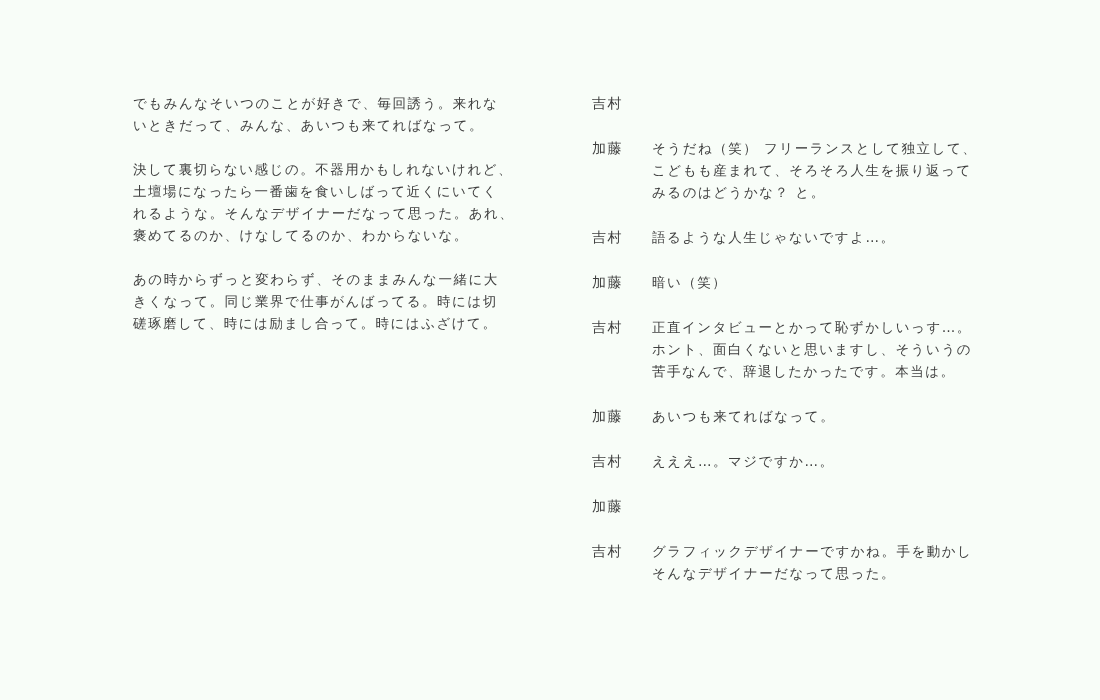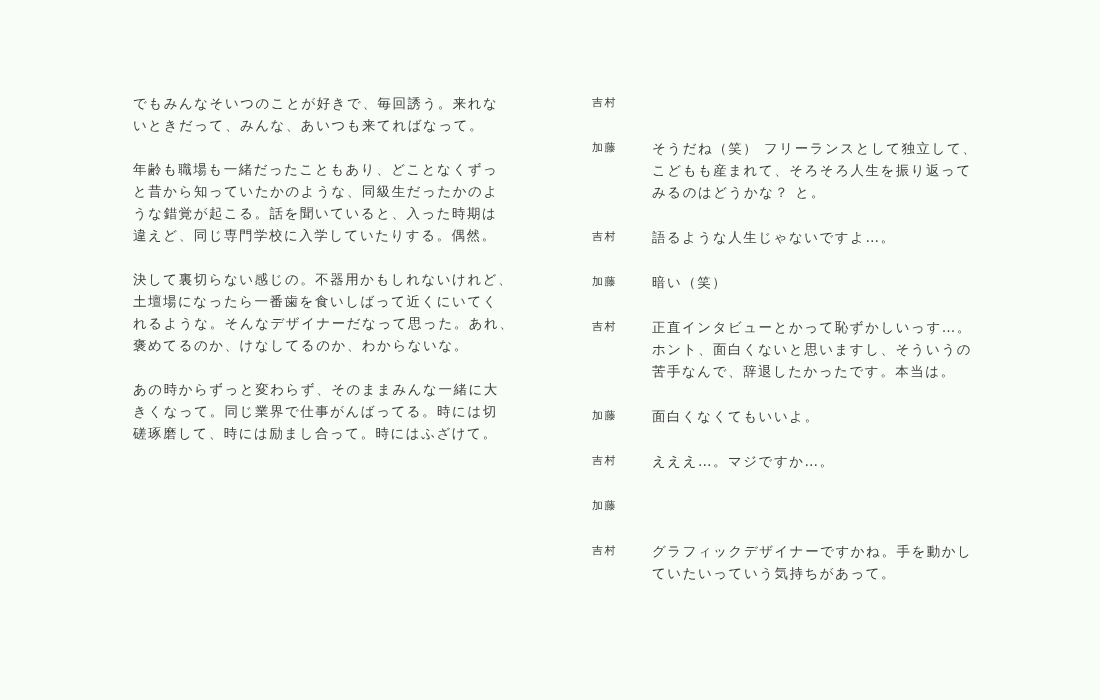--- a/index.html
+++ b/index.html
@@ -39,44 +39,39 @@
     white-space: pre-line;
   }
   .entry {
     display: flex;
     align-items: flex-start;
     margin: 0 0 23px 0;
   }
   .speaker {
     flex: 0 0 60px;
     width: 60px;
-    font-size: 11px;
+    font-size: 14px;
     line-height: 22px;
     letter-spacing: 1.5px;
-    font-family: Liberation Mono, monospace;
   }
   .utterance {
     flex: 1;
     font-size: 13.5px;
     line-height: 22px;
     letter-spacing: 1.5px;
     white-space: pre-line;
   }
 </style>
 </head>
 <body>
 
 <main class="page">
   <section class="col col-left" id="essay-col">
       <p class="para">でもみんなそいつのことが好きで、毎回誘う。来れな
 いときだって、みんな、あいつも来てればなって。</p>
-      <p class="para">年齢も職場も一緒だったこともあり、どことなくずっ
-と昔から知っていたかのような、同級生だったかのよ
-うな錯覚が起こる。話を聞いていると、入った時期は
-違えど、同じ専門学校に入学していたりする。偶然。</p>
       <p class="para">決して裏切らない感じの。不器用かもしれないけれど、
 土壇場になったら一番歯を食いしばって近くにいてく
 れるような。そんなデザイナーだなって思った。あれ、
 褒めてるのか、けなしてるのか、わからないな。</p>
       <p class="para">あの時からずっと変わらず、そのままみんな一緒に大
 きくなって。同じ業界で仕事がんばってる。時には切
 磋琢磨して、時には励まし合って。時にはふざけて。</p>
     </section>
   <section class="col col-right" id="interview-col">
       <div class="entry">
@@ -97,28 +92,28 @@
         <span class="utterance">暗い（笑）</span>
       </div>
       <div class="entry">
         <span class="speaker">吉村</span>
         <span class="utterance">正直インタビューとかって恥ずかしいっす…。
 ホント、面白くないと思いますし、そういうの
 苦手なんで、辞退したかったです。本当は。</span>
       </div>
       <div class="entry">
         <span class="speaker">加藤</span>
-        <span class="utterance">面白くなくてもいいよ。</span>
+        <span class="utterance">あいつも来てればなって。</span>
       </div>
       <div class="entry">
         <span class="speaker">吉村</span>
         <span class="utterance">えええ…。マジですか…。</span>
       </div>
       <div class="entry">
         <span class="speaker">加藤</span>
       </div>
       <div class="entry">
         <span class="speaker">吉村</span>
         <span class="utterance">グラフィックデザイナーですかね。手を動かし
-ていたいっていう気持ちがあって。</span>
+そんなデザイナーだなって思った。</span>
       </div>
     </section>
 </main>
 
 </body></html>

